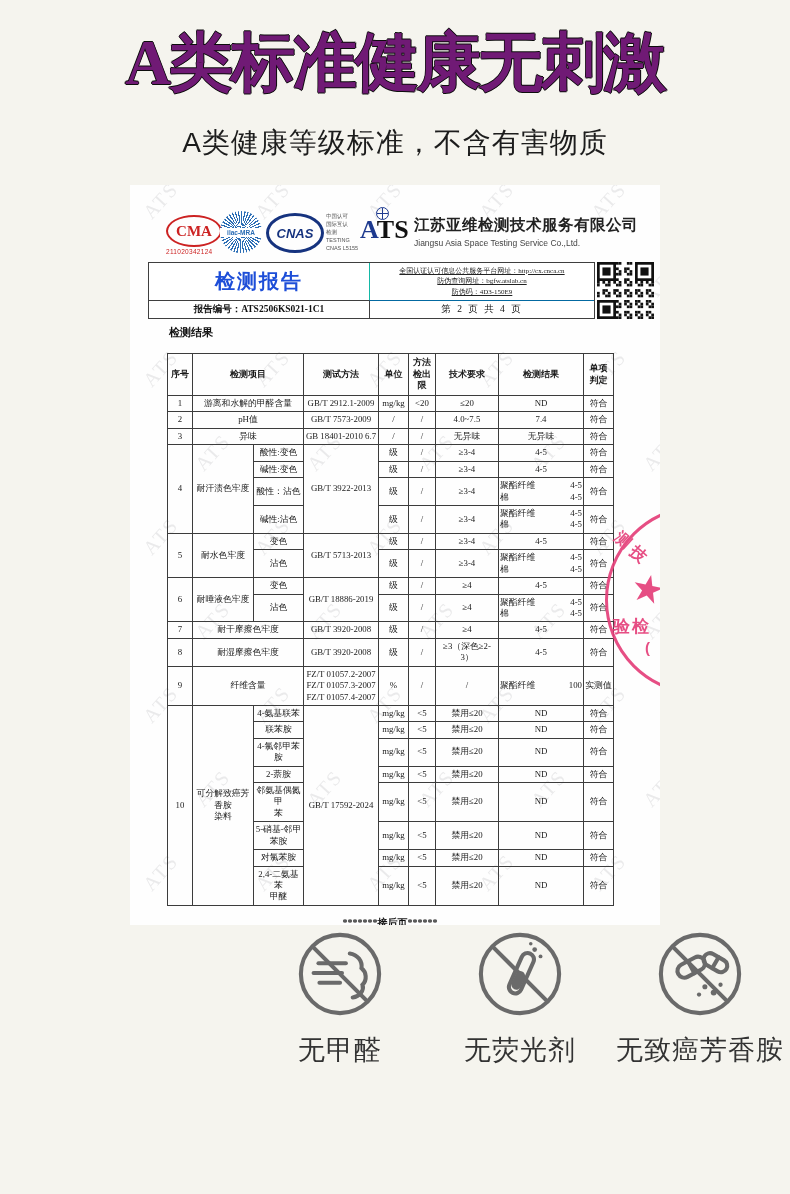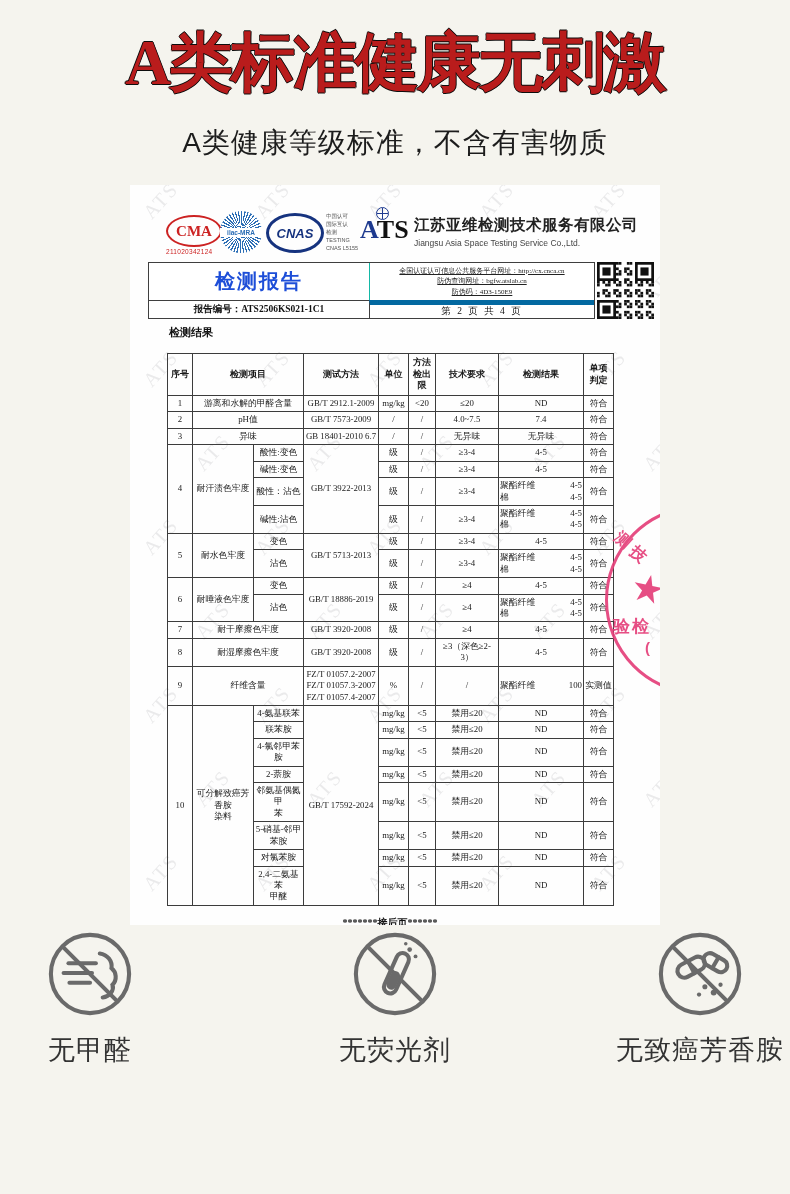--- a/index.html
+++ b/index.html
@@ -2,21 +2,21 @@
 <html><head>
 <meta charset="utf-8">
 <style>
   html,body{margin:0;padding:0;}
   body{width:790px;height:1194px;background:#f5f4ee;font-family:"Liberation Sans",sans-serif;overflow:hidden;}
   .page{position:relative;width:790px;height:1194px;}
 
   
   .hero-title{position:absolute;top:26px;left:0;width:790px;text-align:center;
     font-family:"Liberation Serif","DejaVu Serif",serif;font-weight:900;font-size:64px;
-    color:#b91c1c;letter-spacing:-2px;line-height:1.15;
+    color:#701a75;letter-spacing:-2px;line-height:1.15;
     text-shadow:0.8px 0 #0d0d0d,-0.8px 0 #0d0d0d,0 0.8px #0d0d0d,0 -0.8px #0d0d0d;}
   .hero-sub{position:absolute;top:124px;left:0;width:790px;text-align:center;
     font-size:28px;color:#1c1c1c;letter-spacing:1px;}
 
   
   .paper{position:absolute;left:130px;top:185px;width:530px;height:740px;background:#fefefe;overflow:hidden;}
   .watermark-layer{position:absolute;inset:0;pointer-events:none;z-index:0;}
   .watermark-layer span{position:absolute;font-family:"Liberation Serif",serif;font-size:20px;
     color:rgba(100,100,110,0.13);transform:rotate(-48deg);letter-spacing:2px;}
 
@@ -49,21 +49,21 @@
   .company-en{font-size:8.5px;color:#444;margin-top:2px;}
 
   
   .head-box{position:absolute;left:18px;top:77px;width:445px;height:55px;border:1.3px solid #3f3f3f;
     display:grid;grid-template-columns:220px 1fr;grid-template-rows:37px 1fr;z-index:2;background:#fff;
     font-family:"Liberation Serif","DejaVu Serif",serif;}
   .hb-cell{display:flex;align-items:center;justify-content:center;text-align:center;}
   .hb-title{font-size:20px;font-weight:bold;letter-spacing:2px;color:#1d4ed8;}
   .hb-info{flex-direction:column;border-left:1px solid #14b8a6;font-size:7px;color:#222;line-height:1.5;text-decoration:underline;}
   .hb-no{border-top:1px solid #3f3f3f;font-size:9.5px;font-weight:bold;color:#111;}
-  .hb-page{border-top:5px solid #0369a1;border-left:1px solid #3f3f3f;font-size:9.5px;color:#111;letter-spacing:2px;}
+  .hb-page{border-top:1px solid #0369a1;border-left:1px solid #3f3f3f;font-size:9.5px;color:#111;letter-spacing:2px;}
   .qr{position:absolute;left:467px;top:77px;z-index:2;background:#fff;}
 
   
   .doc-body{position:absolute;left:37px;top:140px;width:446px;z-index:1;}
   .section-label{font-size:11px;font-weight:bold;color:#111;
     font-family:"Liberation Serif",serif;margin-left:2px;}
   table.results{border-collapse:collapse;table-layout:fixed;width:446px;margin-top:13px;
     font-family:"Liberation Serif","DejaVu Serif",serif;}
   table.results th,table.results td{border:1px solid #3c3c3c;text-align:center;vertical-align:middle;
     padding:2px 1px;font-size:8.8px;color:#1a1a1a;line-height:1.3;white-space:pre-line;overflow:hidden;}
@@ -78,21 +78,21 @@
   .stamp{position:absolute;left:475px;top:320px;width:190px;height:190px;z-index:3;
     color:#e5407a;opacity:0.92;}
   .stamp-ring{position:absolute;inset:0;border:3.5px solid #e5407a;border-radius:50%;}
   .stamp-star{position:absolute;left:26px;top:62px;font-size:38px;transform:rotate(12deg);}
   .stamp-arc{position:absolute;left:6px;top:34px;font-size:16px;font-weight:bold;
     transform:rotate(42deg);letter-spacing:5px;}
   .stamp-line1{position:absolute;left:8px;top:110px;font-size:17px;font-weight:bold;letter-spacing:2px;}
   .stamp-line2{position:absolute;left:40px;top:134px;font-size:15px;font-weight:bold;}
 
   
-  .badges{position:absolute;left:0;top:930px;width:790px;display:flex;justify-content:space-between;}
+  .badges{position:absolute;left:0;top:930px;width:790px;display:flex;justify-content:flex-end;}
   .badge{width:180px;display:flex;flex-direction:column;align-items:center;}
   .badge svg{width:88px;height:88px;}
   .badge-label{margin-top:14px;font-size:27px;color:#333;letter-spacing:1px;}
 </style>
 </head>
 <body>
 
 <div class="page">
 
   <div class="hero-title">A类标准健康无刺激</div>

